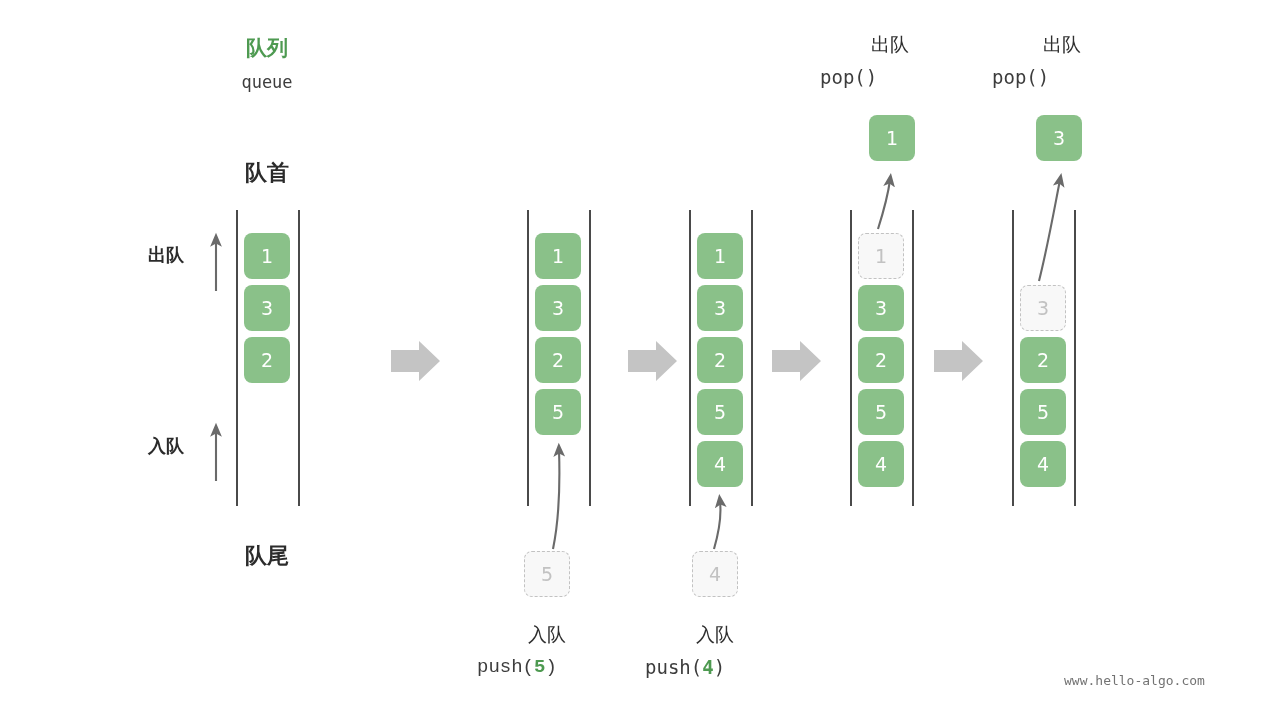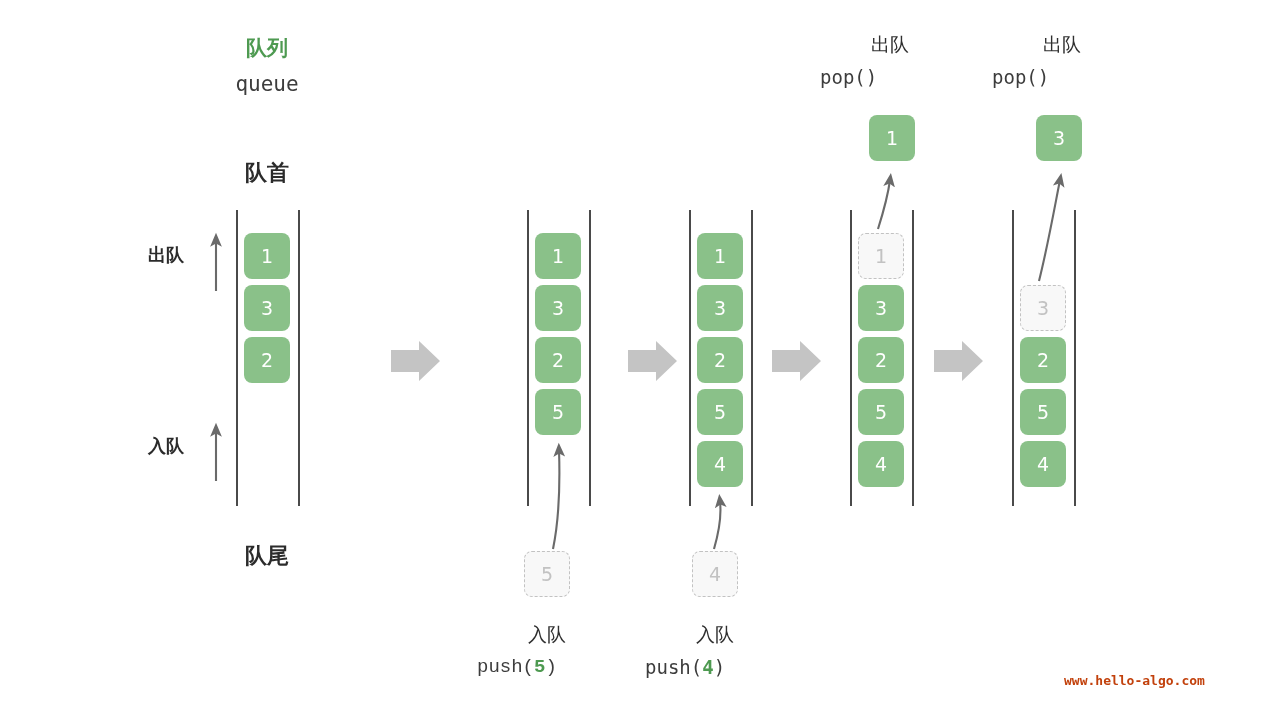--- a/index.html
+++ b/index.html
@@ -15,21 +15,21 @@
 
   
   .abs{position:absolute;}
 
   
   .title-cn{
     font-size:21px;font-weight:bold;color:#4e9a51;
     white-space:nowrap;text-align:center;
   }
   .title-en{
-    font-size:21px;color:#3d3d3d;white-space:nowrap;text-align:center;
+    font-size:17px;color:#3d3d3d;white-space:nowrap;text-align:center;
     font-family:"DejaVu Sans Mono","Liberation Mono",monospace;
   }
   .op-cn{
     font-size:19px;color:#2f2f2f;white-space:nowrap;text-align:center;
   }
   .op-en{
     font-size:19px;color:#3d3d3d;white-space:nowrap;text-align:left;
     font-family:"DejaVu Sans Mono","Liberation Mono",monospace;
   }
   .op-en b{color:#4e9a51;font-weight:bold;}
@@ -56,23 +56,22 @@
     font-family:"DejaVu Sans","Liberation Sans",sans-serif;
   }
   .cell.ghost{
     background:#f8f8f8;
     border:1.6px dashed #c2c2c2;
     color:#c2c2c2;
   }
 
   
   .watermark{
-    font-size:13px;color:#c2410c;white-space:nowrap;
+    font-size:13px;color:#737373;white-space:nowrap;
     font-family:"DejaVu Sans Mono","Liberation Mono",monospace;
-    font-weight:bold;
   }
 
   svg.overlay{position:absolute;left:0;top:0;width:1280px;height:720px;
               pointer-events:none;}
 </style>
 </head>
 <body>
 
 <div id="stage">
 

